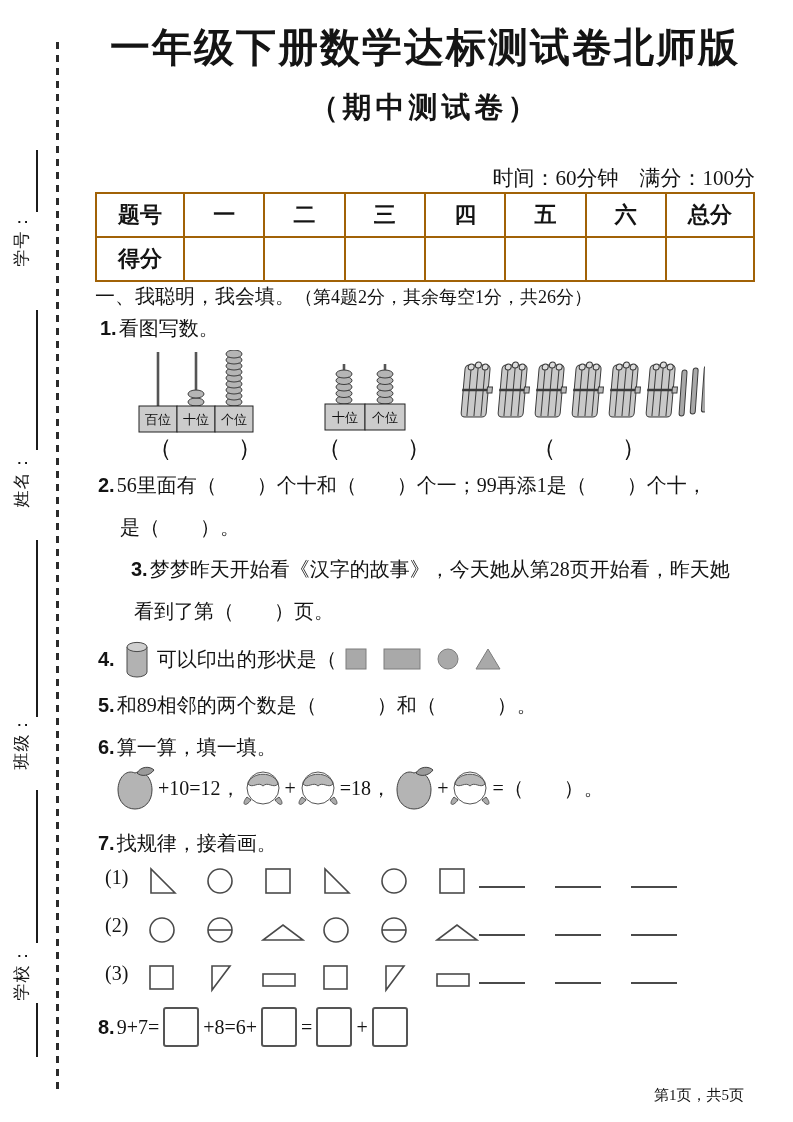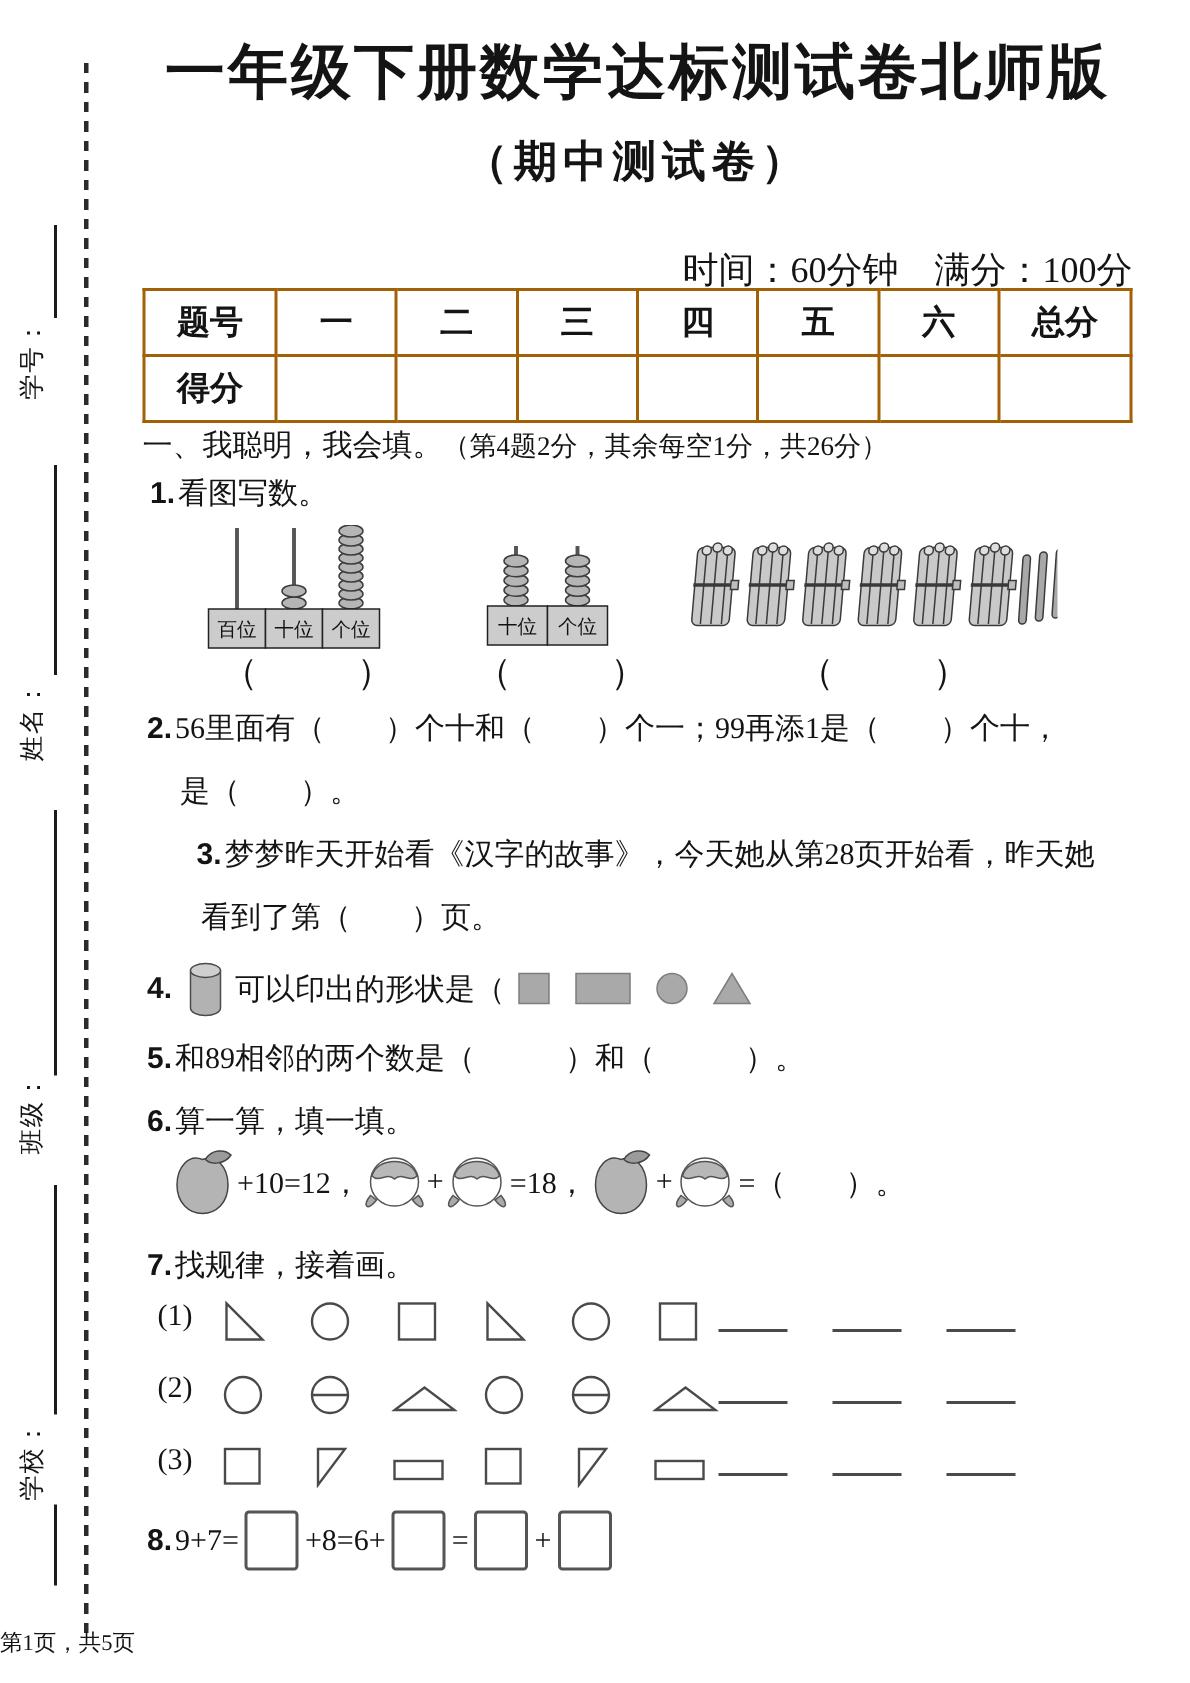--- a/index.html
+++ b/index.html
@@ -16,21 +16,21 @@
     background:repeating-linear-gradient(to bottom,#2b2b2b 0 7px,transparent 7px 13px); }
   .seal-line { position:absolute; left:36px; width:2px; background:#1c1c1c; }
   .seal-label { position:absolute; left:-9px; width:60px; text-align:center;
     font-size:17px; transform:rotate(-90deg); white-space:nowrap; letter-spacing:1px; }
 
   
   .title { left:75px; top:20px; width:700px; text-align:center;
     font-size:40px; font-weight:bold; letter-spacing:2px; }
   .subtitle { left:95px; top:88px; width:660px; text-align:center;
     font-size:29px; font-weight:bold; letter-spacing:4px; }
-  .meta { left:95px; top:164px; width:660px; text-align:right; font-size:24px; }
+  .meta { left:95px; top:164px; width:660px; text-align:right; font-size:21px; }
 
   
   table.score { position:absolute; left:95px; top:192px; width:660px;
     border-collapse:collapse; table-layout:fixed; }
   table.score td { border:2px solid #a16207; height:40px; text-align:center;
     font-size:22px; font-weight:bold; }
 
   
   .sec-head { left:95px; top:283px; font-size:20px; white-space:nowrap; }
   .sec-head .b { font-weight:normal; }
@@ -49,21 +49,21 @@
   .q7label { position:absolute; left:10px; top:10px; font-size:20px; }
   .q7shapes { position:absolute; left:50px; top:2px; display:flex; }
   .q7slot { width:58px; height:40px; display:flex; align-items:flex-end; justify-content:flex-start; }
   .q7blanks { position:absolute; left:384px; top:30px; display:flex; gap:30px; }
   .q7blank { width:46px; height:0; border-bottom:2px solid #4a4a4a; }
 
   
   .ansbox { display:inline-block; width:32px; height:36px; border:2px solid #555;
     border-radius:3px; margin:0 4px; vertical-align:middle; background:#fff; }
 
-  .footer { left:0; top:1086px; width:744px; text-align:left; font-size:15px; }
+  .footer { left:0; top:1086px; width:744px; text-align:right; font-size:15px; }
 
   .shape-gap { margin:0 8px; display:inline-flex; align-items:center; }
   svg { display:block; }
 </style>
 </head>
 <body>
 
 <div class="binding-line"></div>
 
 <div class="seal-line" style="top:150px;height:62px;"></div>

